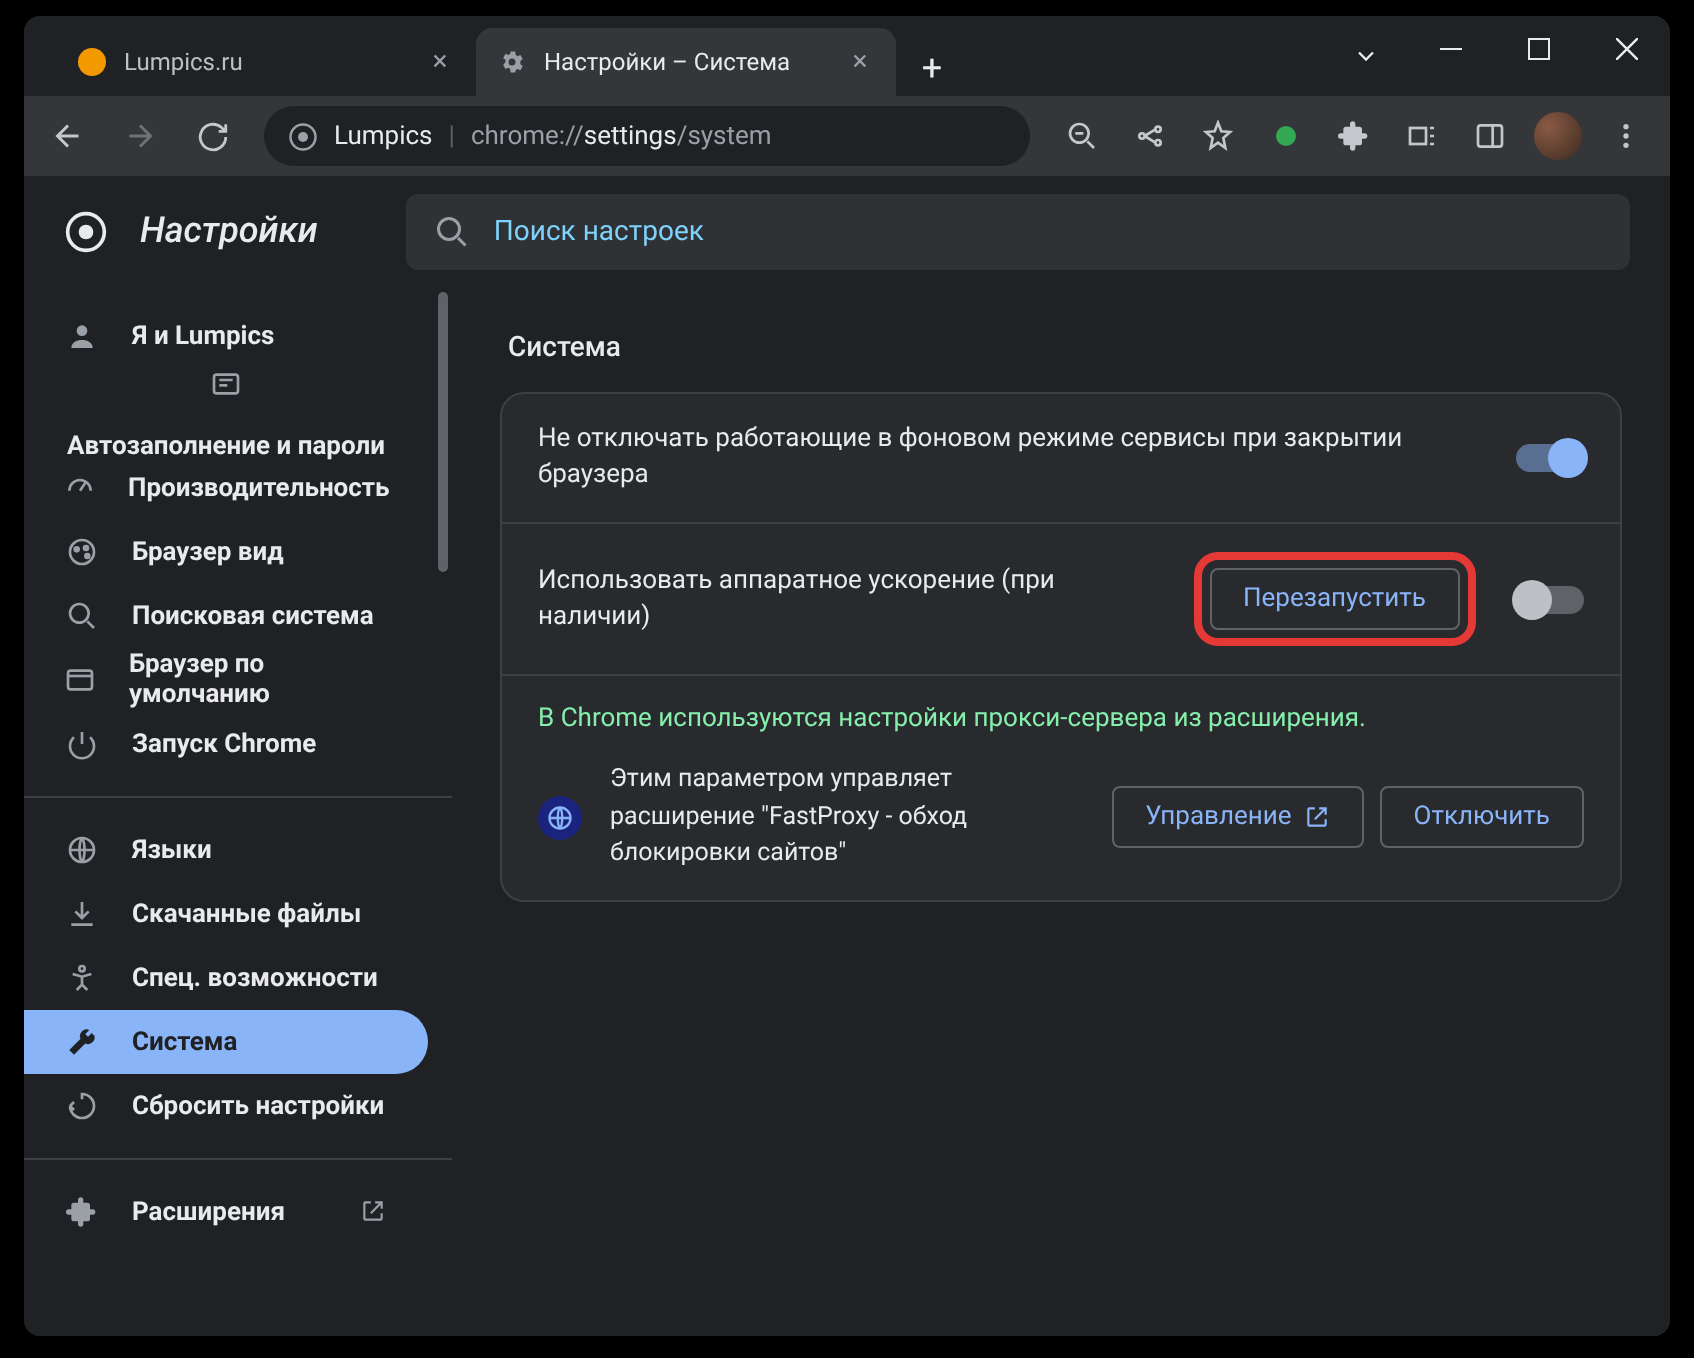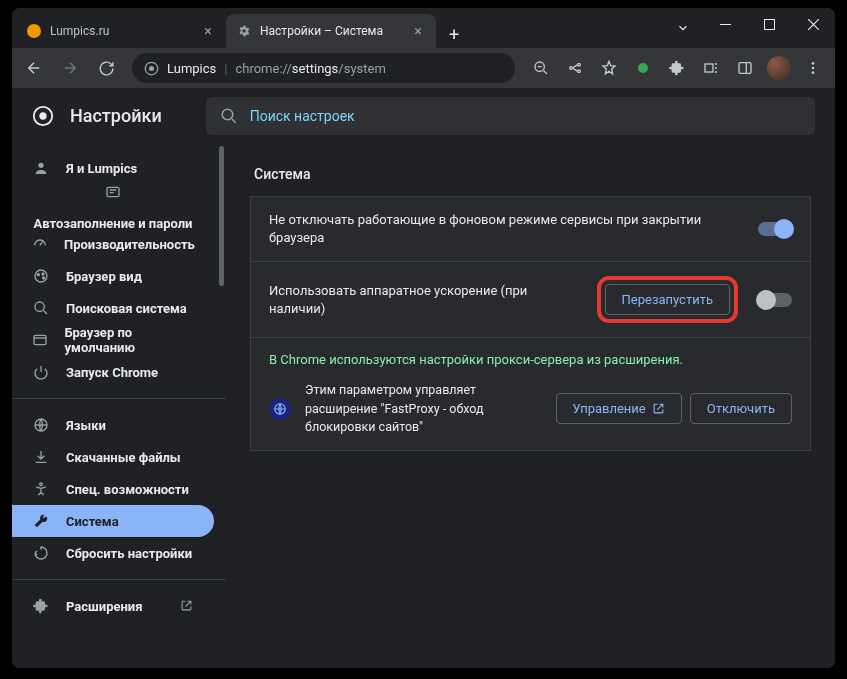--- a/index.html
+++ b/index.html
@@ -1,21 +1,21 @@
 <!DOCTYPE html>
 <html><head>
 <meta charset="utf-8">
 <style>
 * { margin: 0; padding: 0; box-sizing: border-box; font-family: "Segoe UI", Roboto, Arial, sans-serif; }
 body { background: #000; width: 847px; height: 679px; overflow: hidden; }
 
 .window { position: absolute; left: 12px; top: 8px; width: 823px; height: 660px; background: #202124; border-radius: 8px; overflow: hidden; display: flex; flex-direction: column; }
 
 .titlebar { height: 40px; background: #202124; display: flex; align-items: center; position: relative; }
-.tabs { display: flex; align-items: flex-end; height: 100%; padding-left: 4px; gap: 0; justify-content: space-between; }
+.tabs { display: flex; align-items: flex-end; height: 100%; padding-left: 16px; gap: 0; justify-content: space-between; }
 .tab { height: 34px; display: flex; align-items: center; gap: 8px; padding: 0 10px; border-radius: 8px 8px 0 0; font-size: 12px; color: #e8eaed; cursor: pointer; min-width: 210px; max-width: 220px; }
 .tab.inactive { background: transparent; color: #bdc1c6; }
 .tab.active { background: #35363a; }
 .tab-favicon { width: 16px; height: 16px; display: flex; align-items: center; justify-content: center; }
 .favicon-lumpics { width: 14px; height: 14px; border-radius: 50%; background: #f29900; }
 .tab-title { flex: 1; white-space: nowrap; overflow: hidden; text-overflow: ellipsis; }
 .tab-close { width: 16px; height: 16px; display: flex; align-items: center; justify-content: center; color: #9aa0a6; font-size: 14px; }
 .newtab { width: 28px; height: 28px; display: flex; align-items: center; justify-content: center; color: #e8eaed; font-size: 18px; margin-left: 4px; }
 
 .win-controls { position: absolute; right: 0; top: 0; display: flex; height: 40px; }
@@ -31,37 +31,37 @@
 .omni-path { color: #9aa0a6; }
 .omni-path .hl { color: #e8eaed; }
 .tb-right { display: flex; align-items: center; gap: 2px; }
 .green-dot { width: 10px; height: 10px; border-radius: 50%; background: #34a853; }
 .avatar { width: 24px; height: 24px; border-radius: 50%; background: radial-gradient(circle at 30% 30%, #8a5a44, #3d2b1f); }
 
 .content { flex: 1; display: flex; background: #202124; overflow: hidden; }
 
 .header-row { height: 56px; display: flex; align-items: center; padding: 0 20px; gap: 16px; border-bottom: 1px solid #202124; }
 .settings-logo { width: 22px; height: 22px; }
-.settings-title { font-size: 18px; color: #e8eaed; font-weight: 500; }
+.settings-title { font-size: 18px; color: #e8eaed; font-weight: 500; font-style: italic; }
 .search-wrap { flex: 1; max-width: 680px; height: 38px; background: #303134; border-radius: 6px; display: flex; align-items: center; padding: 0 14px; gap: 12px; color: #7dd3fc; font-size: 14px; margin-left: 28px; }
 
 .page-body { flex: 1; display: flex; overflow: hidden; }
 .sidebar { width: 214px; background: #202124; padding: 8px 0; overflow-y: auto; border-right: none; position: relative; }
 .sidebar-scroll { position: absolute; right: 2px; top: 2px; width: 5px; height: 140px; background: #5f6368; border-radius: 3px; }
 .side-item { height: 32px; display: flex; align-items: center; gap: 16px; padding: 0 20px; font-size: 13px; color: #e8eaed; border-radius: 0 16px 16px 0; margin-right: 12px; cursor: pointer; font-weight: bold; }
 .side-item .icon { width: 18px; display: flex; justify-content: center; color: #9aa0a6; }
 .side-item.two-line { height: 44px; line-height: 1.2; flex-direction: column; }
 .side-item.active { background: #8ab4f8; color: #202124; }
 .side-item.active .icon { color: #202124; }
 .side-sep { height: 1px; background: #3c4043; margin: 10px 0; }
 .side-ext-icon { width: 14px; height: 14px; margin-left: auto; color: #9aa0a6; }
 
 .main { flex: 1; padding: 16px 24px; overflow-y: auto; }
 .section-title { font-size: 14px; color: #e8eaed; font-weight: 500; margin: 6px 0 14px 4px; }
-.card { background: #292a2d; border: 1px solid #3c4043; border-radius: 0; }
+.card { background: #292a2d; border: 1px solid #3c4043; border-radius: 12px; }
 .setting-row { display: flex; align-items: center; padding: 14px 18px; border-bottom: 1px solid #3c4043; gap: 12px; }
 .setting-row:last-child { border-bottom: none; }
 .setting-label { flex: 1; font-size: 13px; color: #e8eaed; line-height: 1.4; }
 .setting-sublabel { font-size: 13px; color: #86efac; margin-bottom: 14px; }
 
 .toggle { width: 34px; height: 14px; border-radius: 7px; position: relative; }
 .toggle.on { background: #8ab4f880; }
 .toggle.on::after { content: ''; position: absolute; right: -2px; top: -3px; width: 20px; height: 20px; border-radius: 50%; background: #8ab4f8; }
 .toggle.off { background: #5f6368; }
 .toggle.off::after { content: ''; position: absolute; left: -2px; top: -3px; width: 20px; height: 20px; border-radius: 50%; background: #bdc1c6; }

